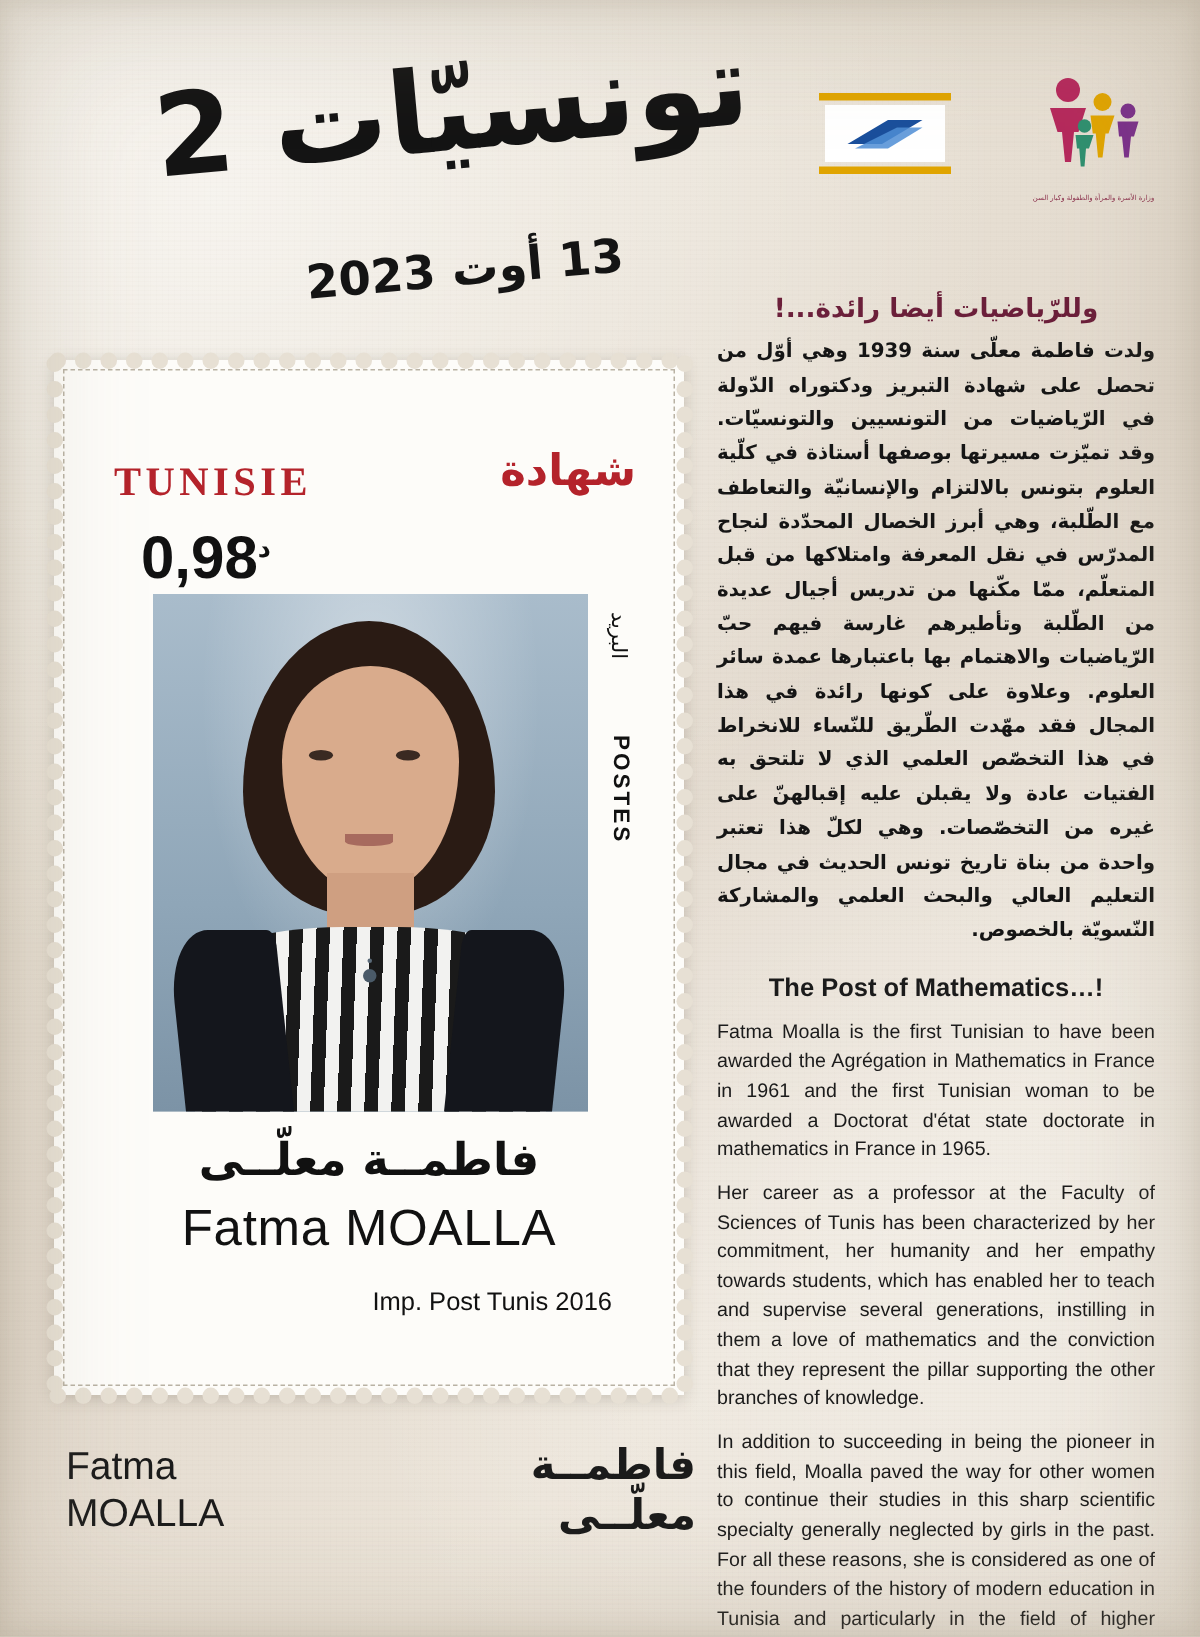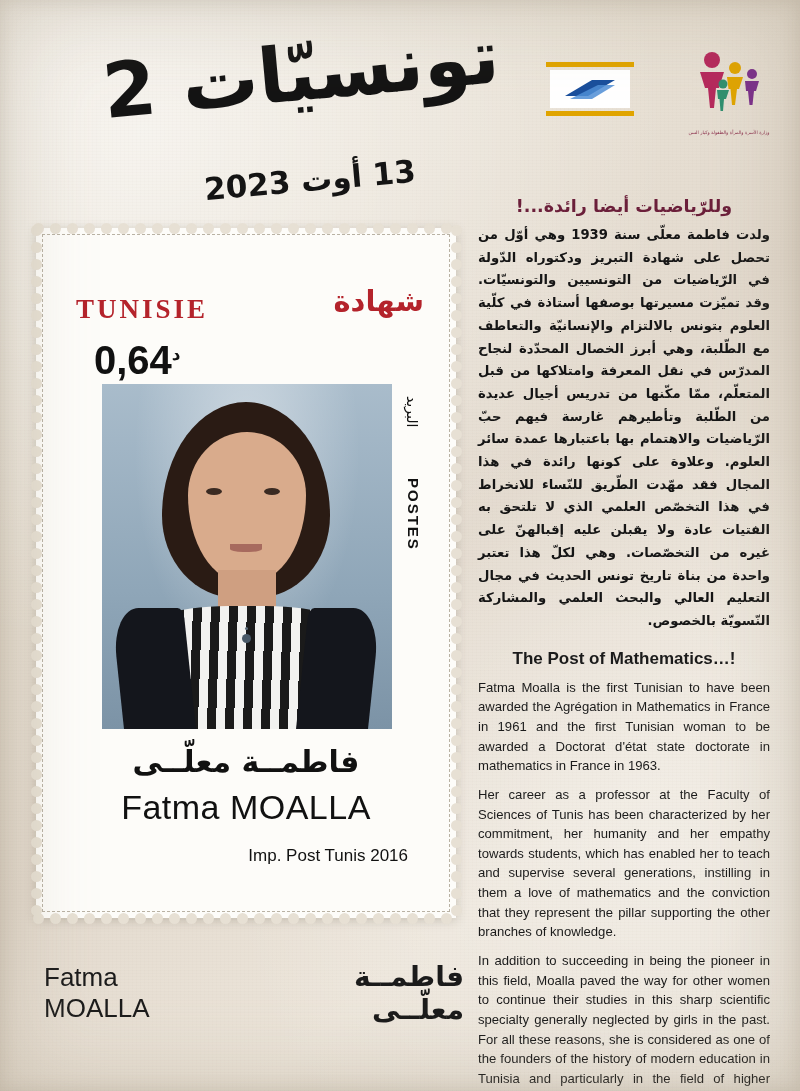--- a/index.html
+++ b/index.html
@@ -118,21 +118,21 @@
     font-size: 4.6px;
     color: #8a2d4a;
     direction: rtl;
     line-height: 1.25;
   }
 
   
   .stamp {
     position: absolute;
     left: 36px;
-    top: 228px;
+    top: 240px;
     width: 420px;
     height: 690px;
     background: #fdfcf9;
     box-shadow: 0 2px 10px rgba(80,70,55,0.25);
   }
   .stamp:before {
     
     content: "";
     position: absolute;
     inset: 6px;
@@ -418,21 +418,21 @@
     </div>
   </div>
 
   <div class="stamp">
     <div class="stamp-inner">
 
       <div class="tunisie">TUNISIE</div>
       <div class="tunis-ar">شهادة</div>
 
       <div class="value">
-        <span class="dinar">د</span><span>0,64</span>
+        <span class="dinar">د</span><span>0,98</span>
       </div>
 
       <div class="photo">
         <div class="ph-backdrop"></div>
         <div class="ph-hair"></div>
         <div class="ph-face"></div>
         <div class="ph-eye l"></div>
         <div class="ph-eye r"></div>
         <div class="ph-mouth"></div>
         <div class="ph-neck"></div>
@@ -587,20 +587,20 @@
     <div class="bottom-lat">Fatma MOALLA</div>
     <div class="bottom-ar">فاطمــة معلّــى</div>
   </div>
 
   <div class="col">
     <div class="ar-head">وللرّياضيات أيضا رائدة...!</div>
     <div class="ar-body">ولدت فاطمة معلّى سنة 1939 وهي أوّل من تحصل على شهادة التبريز ودكتوراه الدّولة في الرّياضيات من التونسيين والتونسيّات. وقد تميّزت مسيرتها بوصفها أستاذة في كلّية العلوم بتونس بالالتزام والإنسانيّة والتعاطف مع الطّلبة، وهي أبرز الخصال المحدّدة لنجاح المدرّس في نقل المعرفة وامتلاكها من قبل المتعلّم، ممّا مكّنها من تدريس أجيال عديدة من الطّلبة وتأطيرهم غارسة فيهم حبّ الرّياضيات والاهتمام بها باعتبارها عمدة سائر العلوم. وعلاوة على كونها رائدة في هذا المجال فقد مهّدت الطّريق للنّساء للانخراط في هذا التخصّص العلمي الذي لا تلتحق به الفتيات عادة ولا يقبلن عليه إقبالهنّ على غيره من التخصّصات. وهي لكلّ هذا تعتبر واحدة من بناة تاريخ تونس الحديث في مجال التعليم العالي والبحث العلمي والمشاركة النّسويّة بالخصوص.</div>
 
     <div class="en-head">The Post of Mathematics…!</div>
     <div class="en-body">
-      <p>Fatma Moalla is the first Tunisian to have been awarded the Agrégation in Mathematics in France in 1961 and the first Tunisian woman to be awarded a Doctorat d'état state doctorate in mathematics in France in 1963.</p>
+      <p>Fatma Moalla is the first Tunisian to have been awarded the Agrégation in Mathematics in France in 1961 and the first Tunisian woman to be awarded a Doctorat d'état state doctorate in mathematics in France in 1965.</p>
       <p>Her career as a professor at the Faculty of Sciences of Tunis has been characterized by her commitment, her humanity and her empathy towards students, which has enabled her to teach and supervise several generations, instilling in them a love of mathematics and the conviction that they represent the pillar supporting the other branches of knowledge.</p>
       <p>In addition to succeeding in being the pioneer in this field, Moalla paved the way for other women to continue their studies in this sharp scientific specialty generally neglected by girls in the past. For all these reasons, she is considered as one of the founders of the history of modern education in Tunisia and particularly in the field of higher education and scientific research.</p>
     </div>
   </div>
 
   <div id="edge-shade"></div>
 </div>
 
 </body></html>

